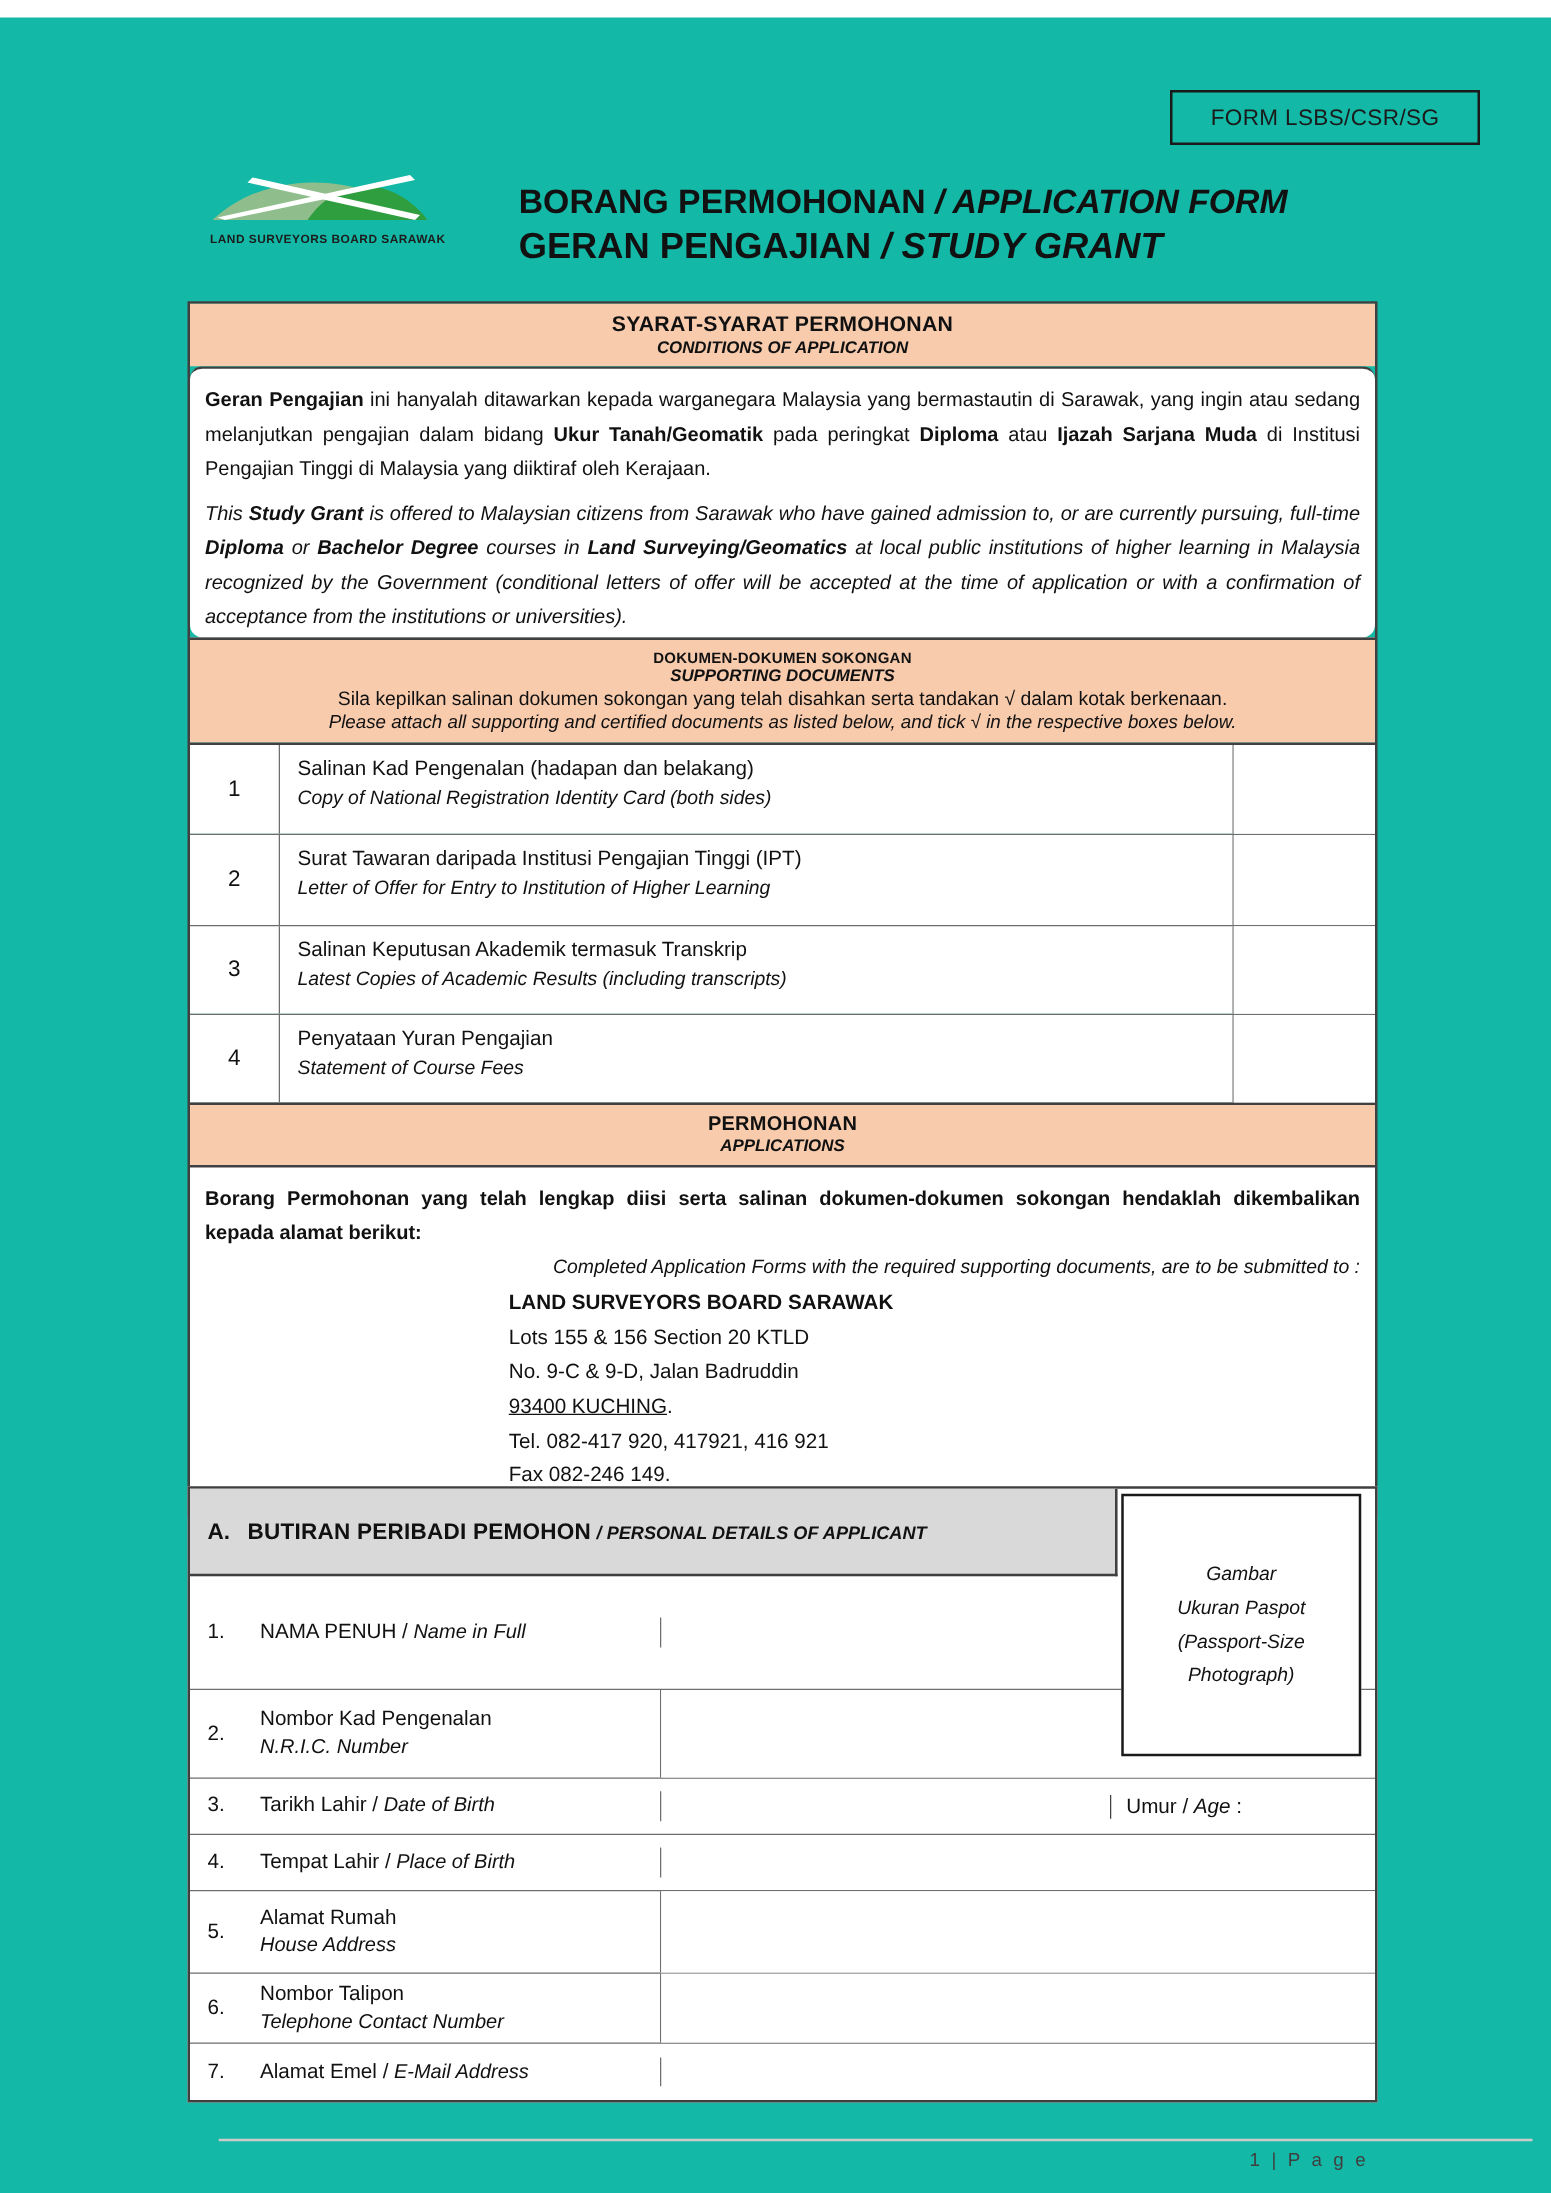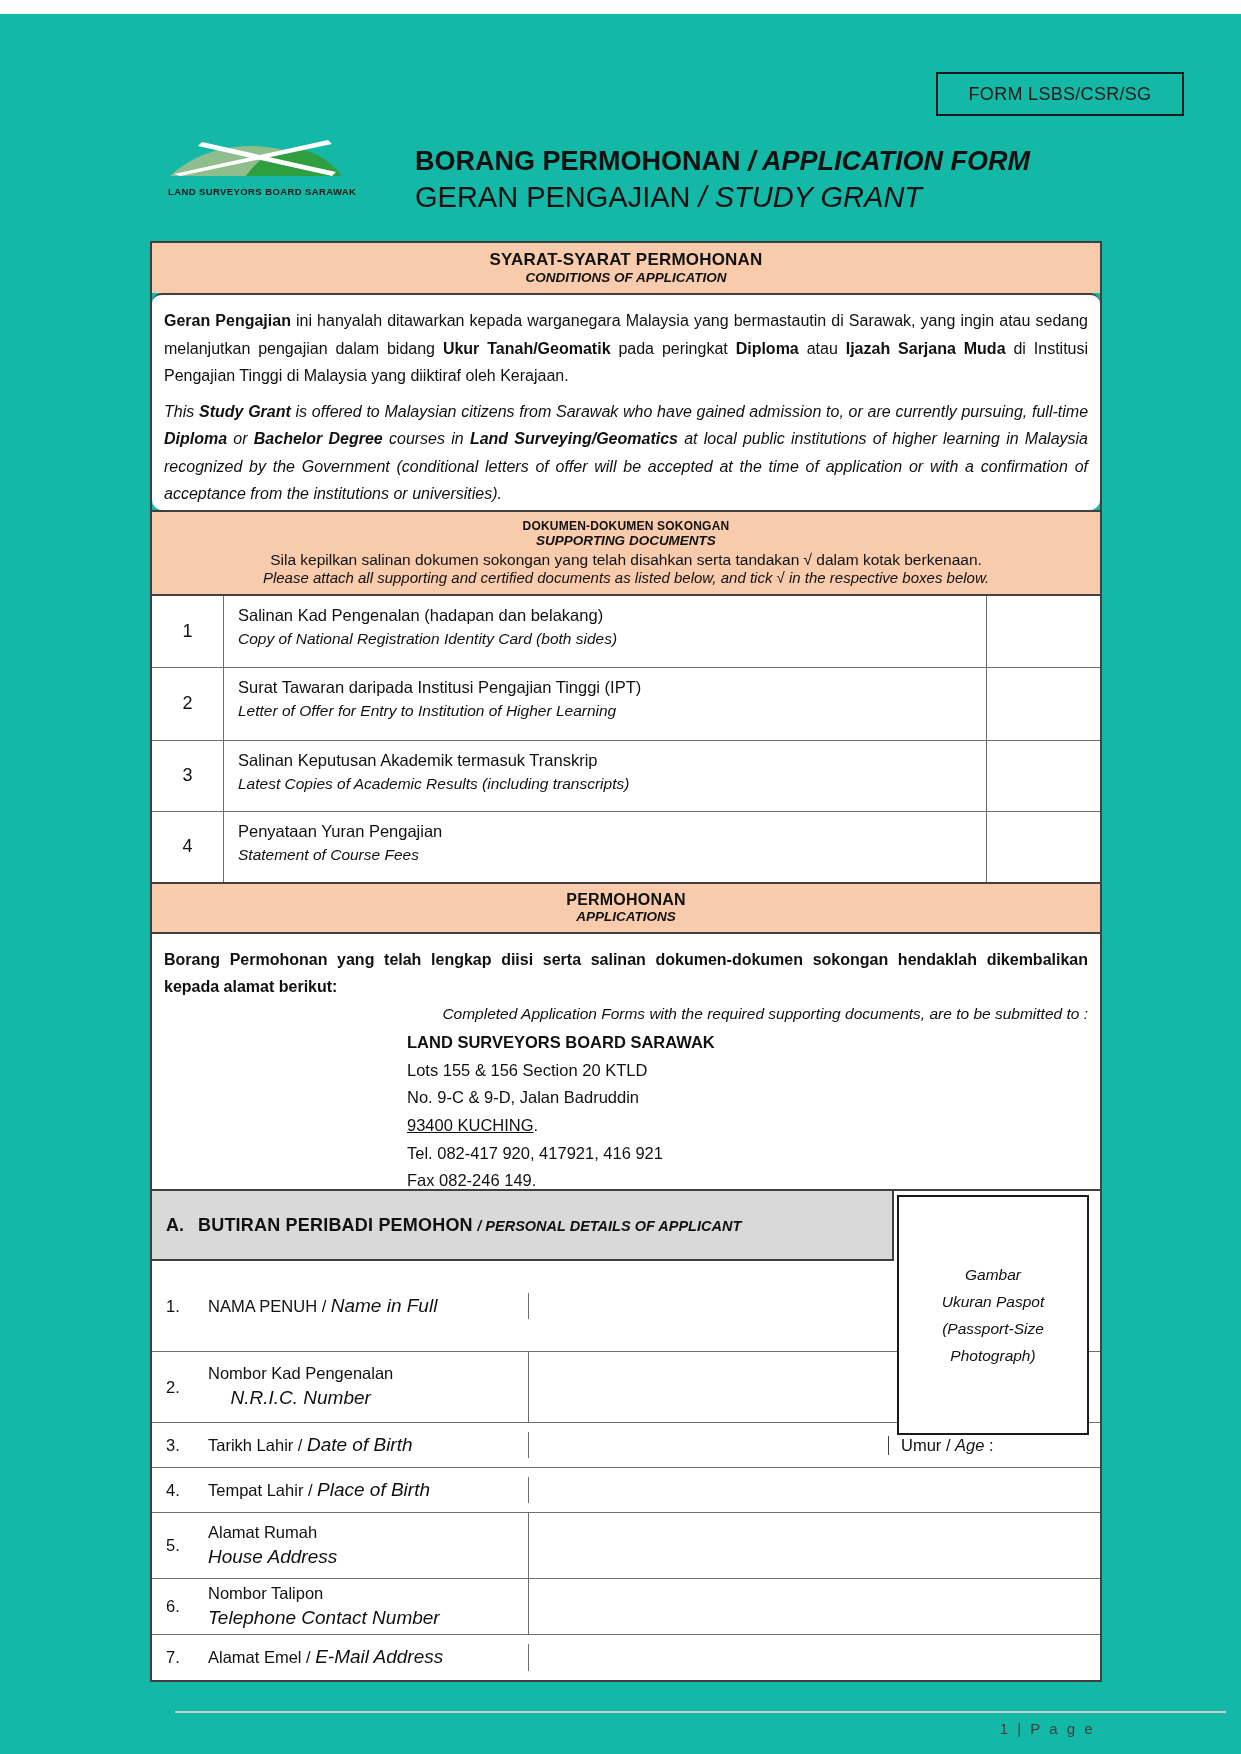--- a/index.html
+++ b/index.html
@@ -15,21 +15,21 @@
     border:2px solid #1a1a1a; display:flex; align-items:center; justify-content:center;
     font-size:18px; letter-spacing:.3px; color:#1a1a1a;
   }
   
   .logo { position:absolute; left:168px; top:118px; width:178px; text-align:center; }
   .logo svg { display:block; width:176px; height:52px; }
   .logo-caption { font-size:9.5px; font-weight:bold; letter-spacing:.4px; color:#1c1c1c; margin-top:2px; white-space:nowrap; }
   
   .title-block { position:absolute; left:415px; top:130px; line-height:1.3; white-space:nowrap; }
   .title-line1 { font-size:27px; font-weight:bold; }
-  .title-line2 { font-size:29px; font-weight:normal; }
+  .title-line2 { font-size:29px; font-weight:bold; }
   .title-italic { font-style:italic; }
   
   .stack {
     position:absolute; left:150px; top:227px; width:952px;
     border:2px solid #404040;
   }
   .band {
     background:#F8CBAD; text-align:center; padding:7px 10px 8px 10px;
   }
   .band + .sect, .sect + .band, .band + .doc-row, .doc-row + .band { border-top:2px solid #404040; }
@@ -63,34 +63,34 @@
   
   .section-a { position:absolute; left:150px; top:1175px; width:952px; border:2px solid #404040; background:#fff; }
   .sa-header {
     width:742px; height:70px; background:#D9D9D9; border-right:2px solid #404040; border-bottom:2px solid #404040;
     display:flex; align-items:center; padding:0 14px; gap:14px;
   }
   .sa-letter { font-size:18px; font-weight:bold; }
   .sa-title-ms { font-size:18px; font-weight:bold; letter-spacing:.2px; }
   .sa-title-en { font-size:14.5px; font-weight:bold; font-style:italic; }
   .photo-box {
-    position:absolute; left:745px; top:4px; width:192px; height:240px;
+    position:absolute; left:745px; top:4px; width:192px; height:210px;
     background:#fff; border:2px solid #1a1a1a; z-index:5;
     display:flex; align-items:center; justify-content:center; text-align:center;
   }
   .photo-box .ph-text { font-size:15.5px; font-style:italic; line-height:1.75; }
   .fld-row { display:flex; }
   .fld-row + .fld-row { border-top:1.5px solid #6e6e6e; }
   .fld-label {
     width:377px; flex:0 0 377px; border-right:1.5px solid #6e6e6e;
     padding:10px 10px 10px 14px; display:flex; gap:16px;
   }
   .fld-no { width:26px; flex:0 0 26px; font-size:16.5px; }
   .fld-ms { font-size:16.5px; line-height:1.4; }
-  .fld-en { font-size:19px; font-style:italic; line-height:1.4;text-align:center; }
+  .fld-en { font-size:16px; font-style:italic; line-height:1.4; }
   .fld-value { flex:1 1 auto; background:#fff; }
   .row-1 { height:90px; }
   .row-2 { height:71px; }
   .row-3 { height:45px; }
   .row-4 { height:45px; }
   .row-5 { height:66px; }
   .row-6 { height:56px; }
   .row-7 { height:46px; }
   .v-center { align-items:center; }
   .v-center .fld-label { align-items:center; padding-top:0; padding-bottom:0; }

